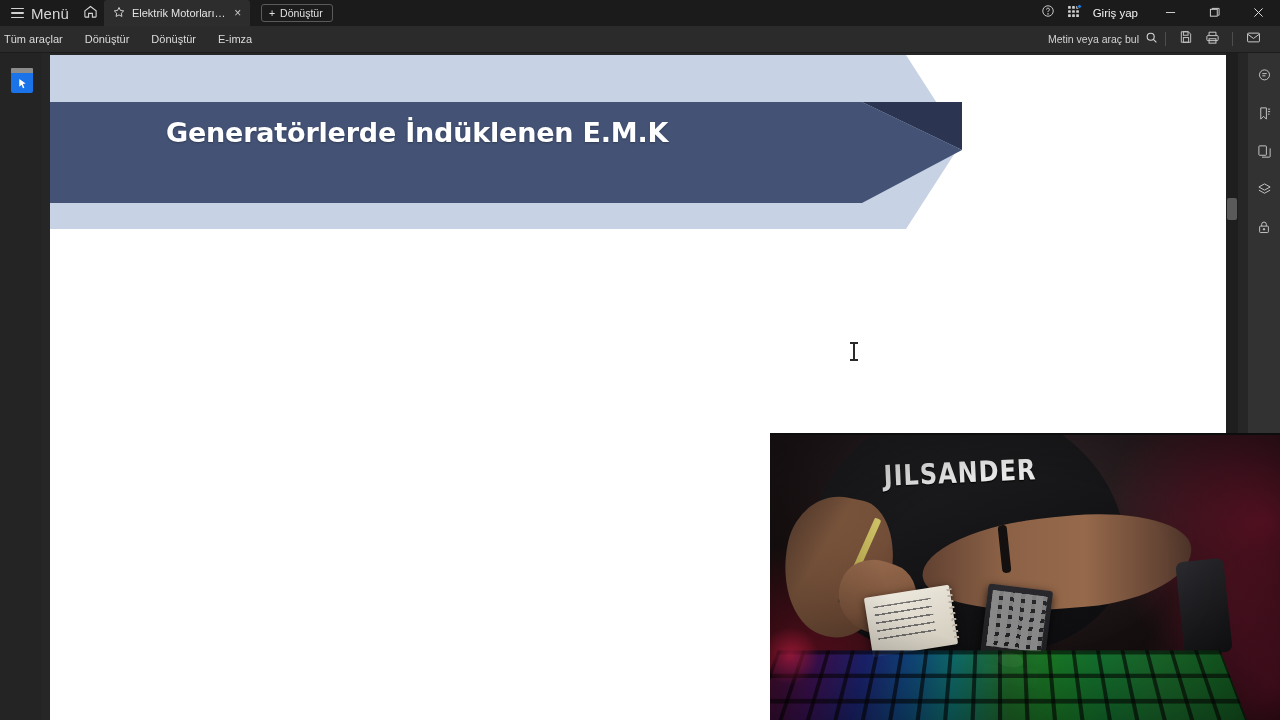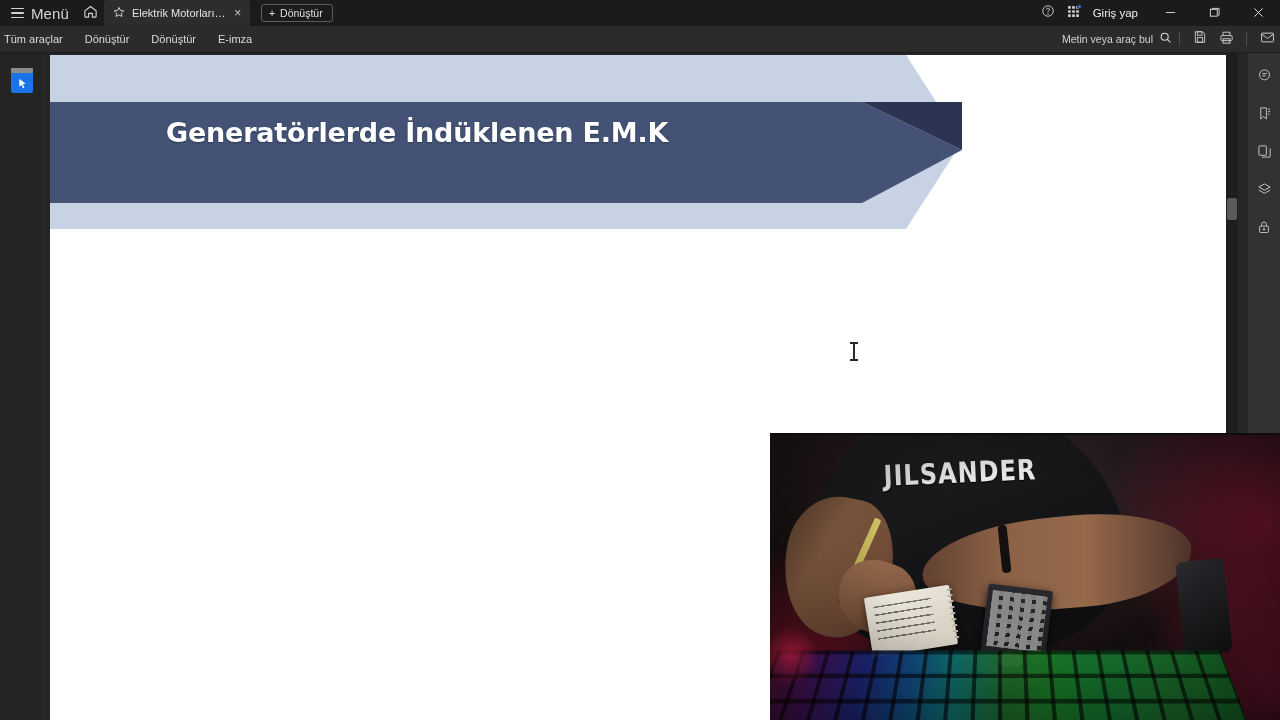--- a/index.html
+++ b/index.html
@@ -44,21 +44,21 @@
   .signin { font-size:11.5px; color:#f0f0f0; padding:0 10px 0 6px; }
   .wbtn { width:44px; height:26px; display:flex; align-items:center; justify-content:center; }
 
   
   .toolbar {
     position:absolute; top:26px; left:0; width:1280px; height:27px;
     background:#2b2b2b; display:flex; align-items:center; border-bottom:1px solid #1c1c1c;
   }
   .tool-item { font-size:11px; color:#dcdcdc; padding:0 11px; height:27px; display:flex; align-items:center; }
   .tool-item:first-child { padding-left:4px; }
-  .tb2-right { margin-left:auto; display:flex; align-items:center; height:27px; padding-right:0; }
+  .tb2-right { margin-left:auto; display:flex; align-items:center; height:27px; padding-right:14px; }
   .find-label { font-size:10.5px; color:#d3d3d3; margin-right:6px; }
   .sep { width:1px; height:14px; background:#4d4d4d; margin:0 7px; }
   .t2-ico { width:26px; height:27px; display:flex; align-items:center; justify-content:center; }
 
   
   .leftrail {
     position:absolute; top:53px; left:0; width:42px; height:667px; background:#242424;
   }
   .select-tool {
     position:absolute; top:15px; left:10px; width:24px; height:26px;

